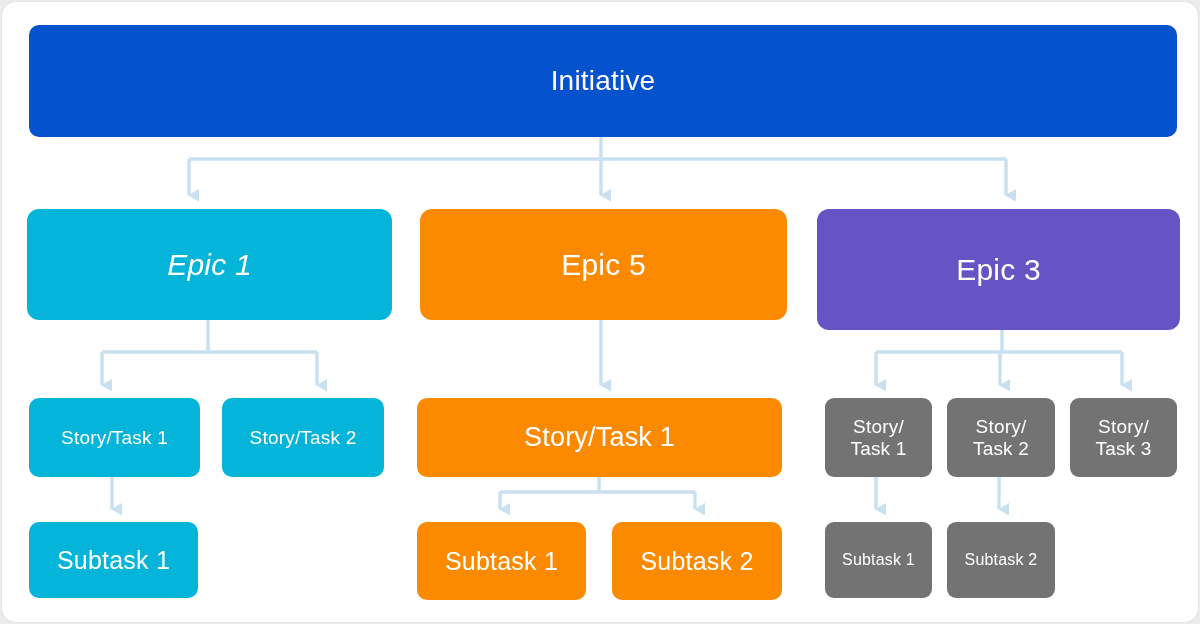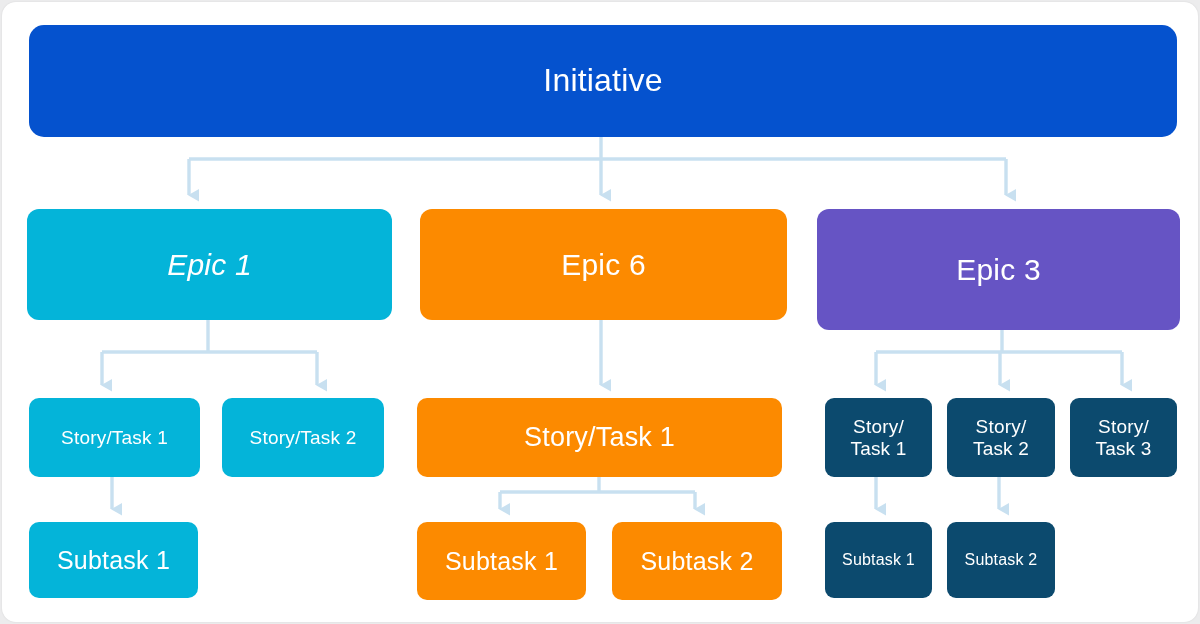--- a/index.html
+++ b/index.html
@@ -45,30 +45,30 @@
     justify-content: center;
     text-align: center;
     color: #ffffff;
     box-sizing: border-box;
     line-height: 1.12;
     white-space: pre-line;
     letter-spacing: 0.2px;
   }
   .node.initiative {
     background: #0552ce;
-    border-radius: 15px;
-    font-size: 32px;
+    border-radius: 10px;
+    font-size: 28px;
   }
   .node.epic-cyan   { background: #04b4d9; border-radius: 12px; font-size: 30px; font-style: italic; }
   .node.epic-orange { background: #fc8a00; border-radius: 12px; font-size: 30px; }
   .node.epic-purple { background: #6654c4; border-radius: 12px; font-size: 30px; }
 
   .node.cyan   { background: #04b4d9; }
   .node.orange { background: #fc8a00; }
-  .node.purple { background: #0c4a6e; }
+  .node.purple { background: #737373; }
 
   .node.story-sm { border-radius: 10px; font-size: 19px; }
   .node.story-md { border-radius: 10px; font-size: 27px; }
   .node.story-xs { border-radius: 9px;  font-size: 19px; }
   .node.sub-md   { border-radius: 10px; font-size: 25px; }
   .node.sub-xs   { border-radius: 9px;  font-size: 16px; }
 </style>
 </head>
 <body>
 
@@ -112,21 +112,21 @@
         <path d="M693,490 L693,507" marker-end="url(#arrow)"></path>
 
         <path d="M874,473 L874,507" marker-end="url(#arrow)"></path>
         <path d="M997,473 L997,507" marker-end="url(#arrow)"></path>
       </g>
     </svg>
 
     <div class="node initiative" style="left:27px; top:23px; width:1148px; height:112px;">Initiative</div>
 
     <div class="node epic-cyan" style="left:25px; top:207px; width:365px; height:111px;">Epic 1</div>
-    <div class="node epic-orange" style="left:418px; top:207px; width:367px; height:111px;">Epic 6</div>
+    <div class="node epic-orange" style="left:418px; top:207px; width:367px; height:111px;">Epic 5</div>
     <div class="node epic-purple" style="left:815px; top:207px; width:363px; height:121px;">Epic 3</div>
 
     <div class="node cyan story-sm" style="left:27px; top:396px; width:171px; height:79px;">Story/Task 1</div>
     <div class="node cyan story-sm" style="left:220px; top:396px; width:162px; height:79px;">Story/Task 2</div>
 
     <div class="node orange story-md" style="left:415px; top:396px; width:365px; height:79px;">Story/Task 1</div>
 
     <div class="node purple story-xs" style="left:823px; top:396px; width:107px; height:79px;">Story/
 Task 1</div>
     <div class="node purple story-xs" style="left:945px; top:396px; width:108px; height:79px;">Story/

